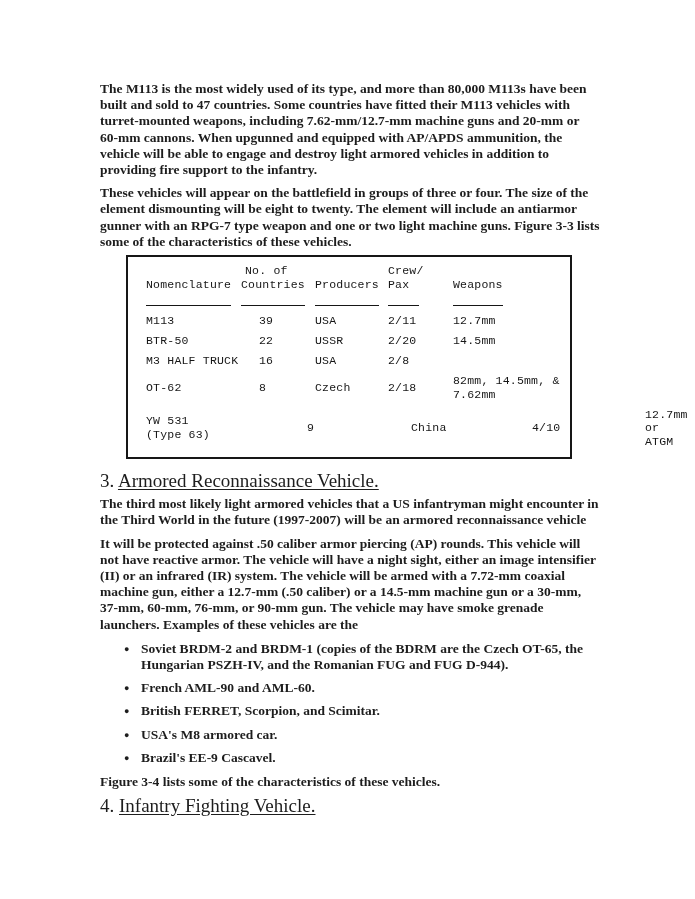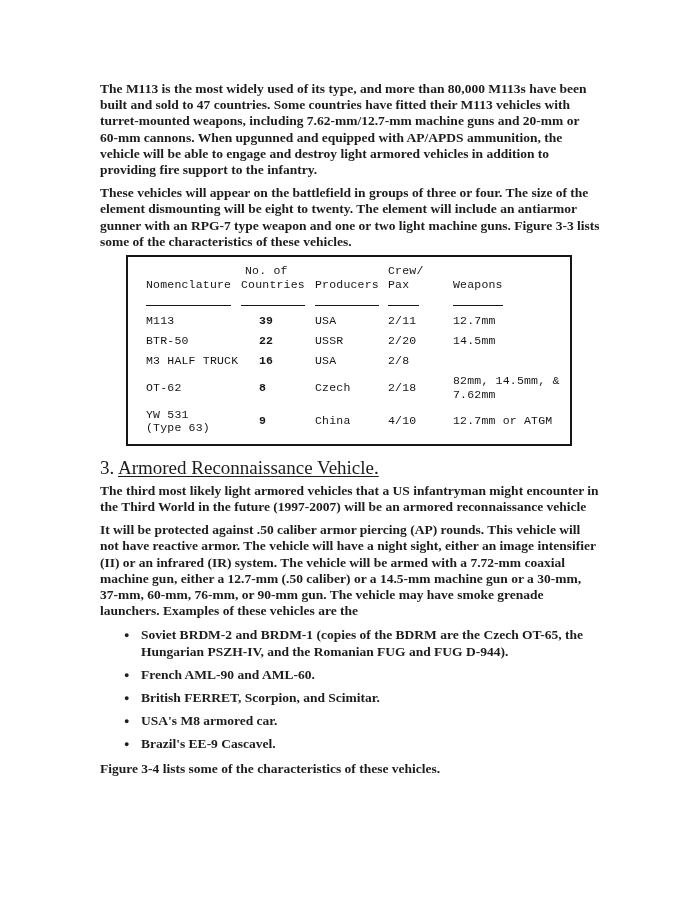--- a/index.html
+++ b/index.html
@@ -24,27 +24,27 @@
     font-family: "Liberation Mono", monospace;
     font-size: 11.5px;
     line-height: 13.5px;
     color: #161616;
     letter-spacing: 0.2px;
   }
   .trow { display: flex; align-items: center; }
   .hrow1 { margin-bottom: 0; }
   .hrow2 { margin-bottom: 8px; }
   .drow { margin-bottom: 6.5px; }
-  .drow:last-child { margin-bottom: 0; }
+  .drow:last-child { margin-bottom: 0; gap: 48px; }
   .c1 { width: 95px; flex: 0 0 95px; }
   .c2 { width: 74px; flex: 0 0 74px; }
   .c3 { width: 73px; flex: 0 0 73px; }
   .c4 { width: 65px; flex: 0 0 65px; }
   .c5 { flex: 1 1 auto; }
-  .num { padding-left: 18px; font-weight: bold; }
+  .num { padding-left: 18px; }
   .indent1 { padding-left: 4px; }
   .pre { white-space: pre-line; }
   .hline { display: inline-block; border-bottom: 1px solid #161616; padding-bottom: 14px; }
   .hline.pax { padding-right: 10px; }
 
   
   .heading { font-size: 19px; line-height: 16.2px; }
   .h3 { margin-top: 14px; margin-bottom: 7px; }
   .h4 { margin-top: 8px; }
   .u { text-decoration: underline; text-underline-offset: 2px; }
@@ -151,14 +151,18 @@
     <li>
       <span class="bullet-glyph">●</span>
       <span class="li-text">Brazil's EE-9 Cascavel.</span>
     </li>
   </ul>
 
   <div class="body-text">
     <p class="para mt8 tight">Figure 3-4 lists some of the characteristics of these vehicles.</p>
   </div>
 
+  <div class="heading h4">
+    <span>4.</span>
+    <span class="u">Infantry Fighting Vehicle.</span>
+  </div>
 
 </div>
 
 </body></html>

